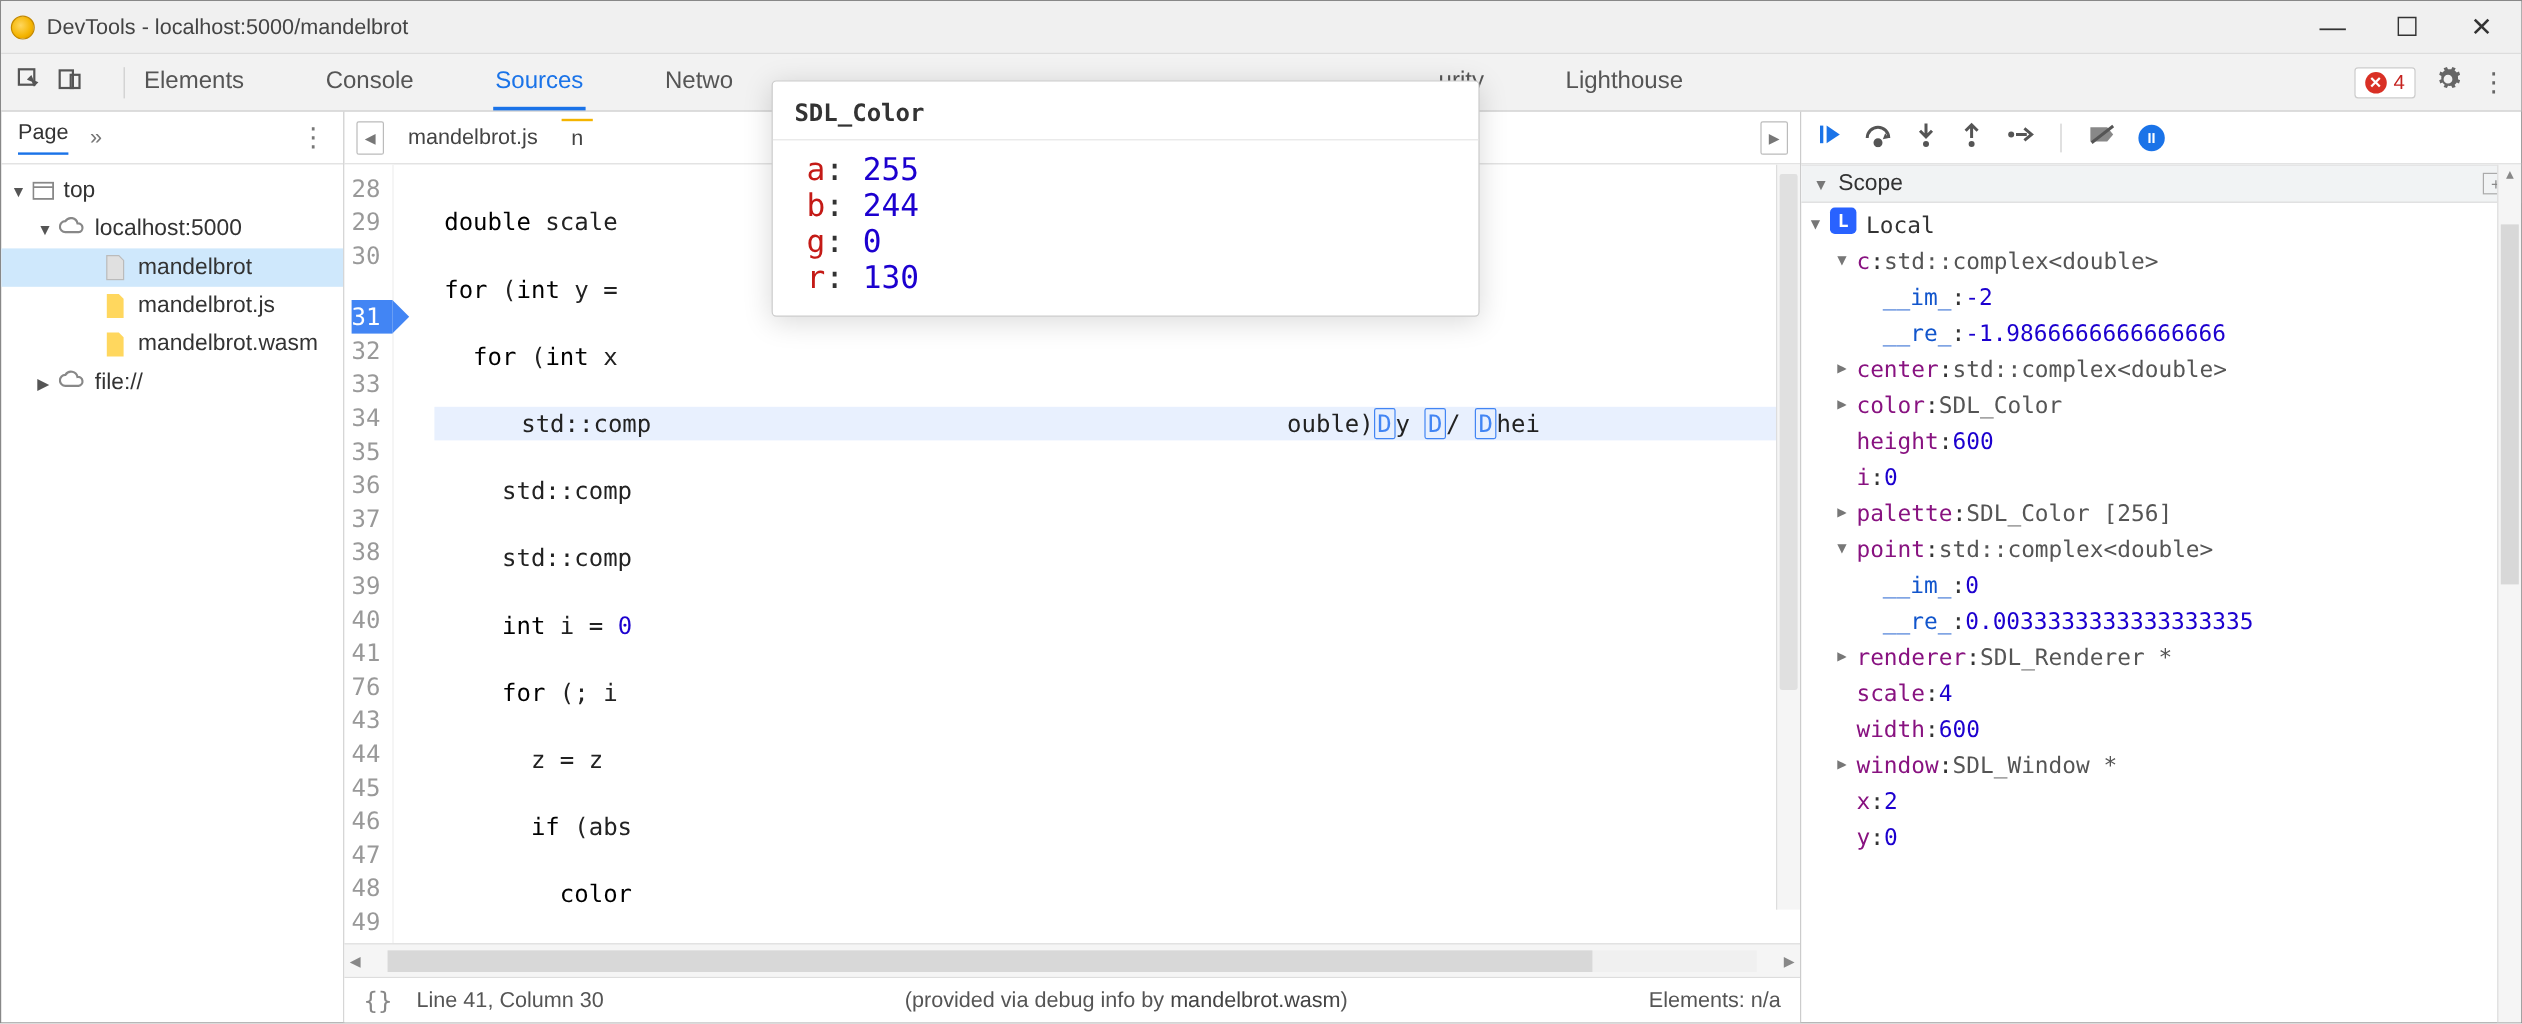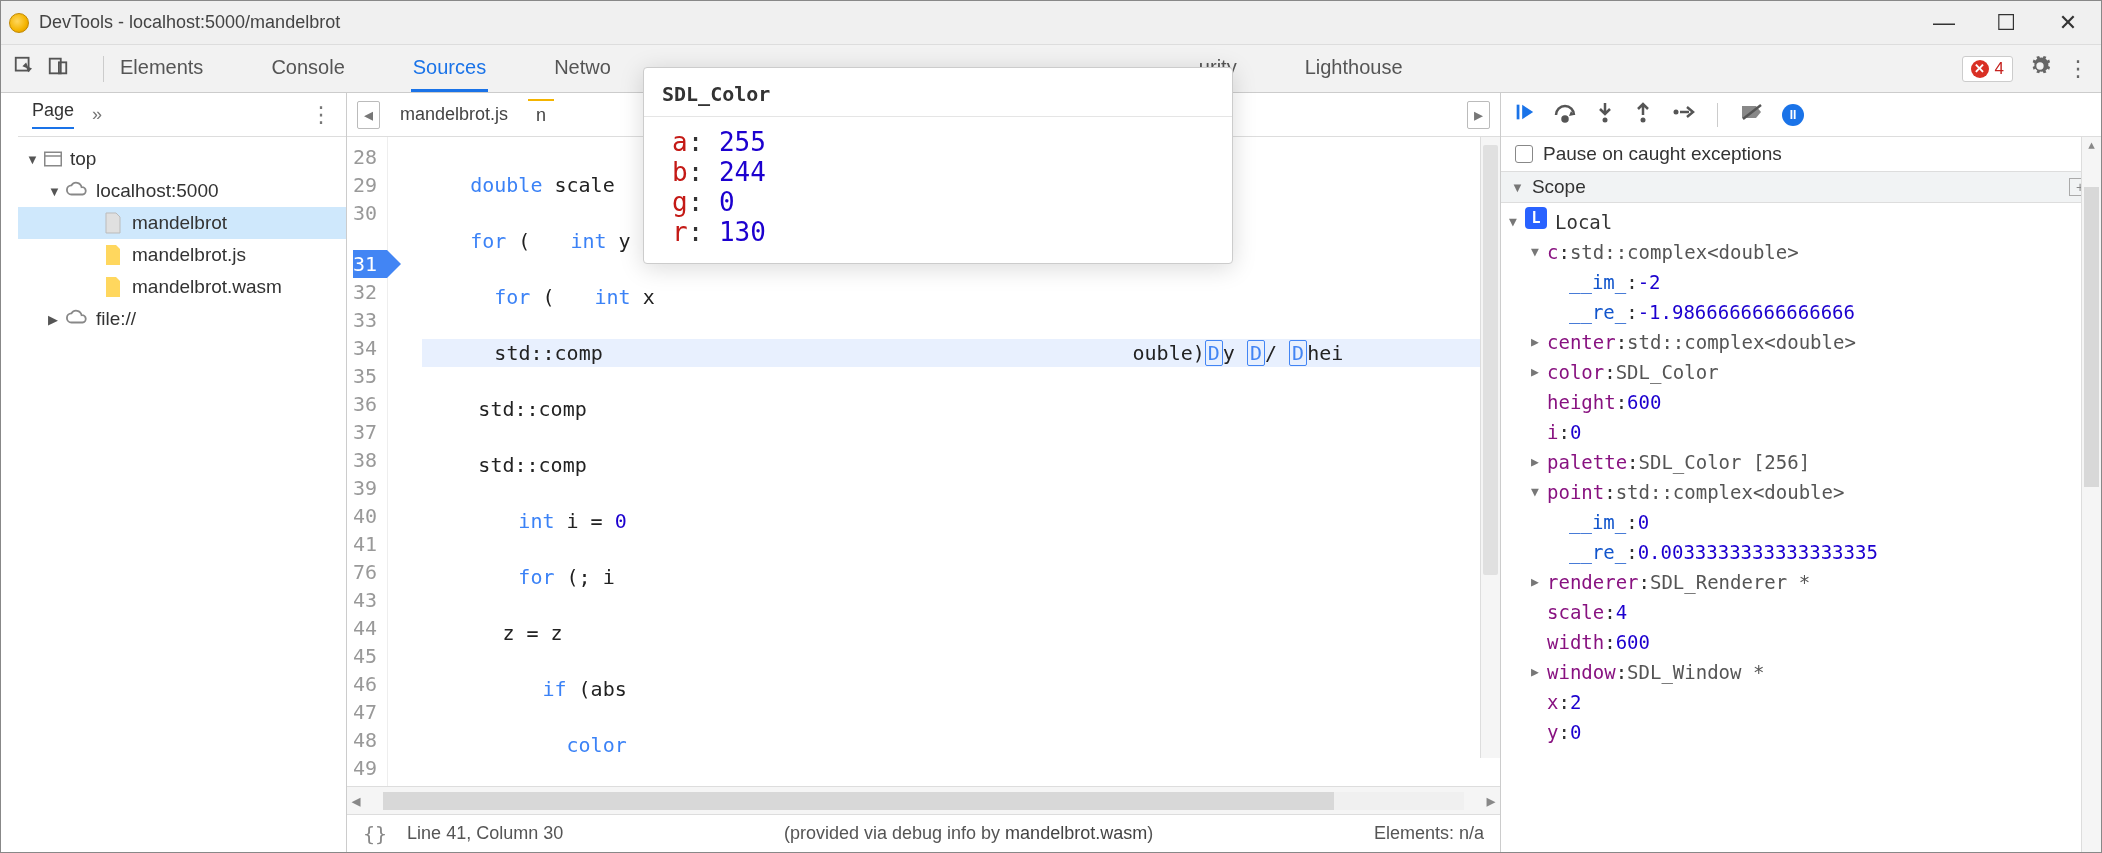--- a/index.html
+++ b/index.html
@@ -15,21 +15,21 @@
 .tabs-row .devicons svg { width: 22px; height: 22px; }
 .tabs-row .tabs { display: flex; gap: 64px; flex: 1; }
 .tabs-row .tab { font-size: 20px; color: #555; cursor: pointer; padding: 10px 2px; }
 .tabs-row .tab.active { color: #1a73e8; border-bottom: 3px solid #1a73e8; }
 .tabs-row .right { display: flex; align-items: center; gap: 16px; }
 .err-badge { display:flex; align-items:center; border:1px solid #ccc; border-radius:3px; padding:2px 8px; color:#c5221f; font-size:17px; background:#fff; }
 .err-badge .dot { width:18px; height:18px; border-radius:50%; background:#d93025; color:#fff; display:inline-flex; align-items:center; justify-content:center; font-size:13px; margin-right:6px; font-weight:bold;}
 .gear-icon, .kebab-icon { color:#666; cursor:pointer; }
 .main { flex: 1; display: flex; min-height: 0; }
 
-.sidebar { width: 346px; border-right: 1px solid #ccc; display: flex; flex-direction: column; padding-left: 17px; }
+.sidebar { width: 286px; border-right: 1px solid #ccc; display: flex; flex-direction: column; }
 .sidebar-top { height: 44px; display: flex; align-items: center; padding: 0 14px; border-bottom: 1px solid #ddd; gap:18px; }
 .sidebar-top .page-tab { font-size: 18px; color:#333; border-bottom:2px solid #1a73e8; padding-bottom:6px; }
 .sidebar-top .chev { color:#777; font-size:18px; }
 .sidebar-top .spacer { flex:1; }
 .sidebar-top .more { color:#777; font-size:22px; }
 .tree { padding: 6px 0; font-size: 19px; color:#333; overflow:auto; flex:1; }
 .tree .row { display:flex; align-items:center; height:32px; padding:0 8px; cursor:pointer; }
 .tree .row.selected { background:#cfe8fc; }
 .tree .indent1 { padding-left: 30px; }
 .tree .indent3 { padding-left: 86px; }
@@ -45,21 +45,21 @@
 .ed-tabs .ftab.active { background:#fff; border-top:2px solid #f4b400; }
 .ed-tabs .spacer { flex:1; }
 .code-area { flex:1; display:flex; position:relative; font-family: "Consolas","Menlo",monospace; font-size:20px; overflow:hidden; }
 .gutter { background:#fff; border-right:1px solid #eee; text-align:right; color:#999; padding: 6px 10px 6px 6px; line-height:28px; user-select:none; position:relative; }
 .gutter .ln { height:28px; }
 .gutter .ln.exec { background:#4285f4; color:#fff; margin-right:-10px; padding-right:10px; position:relative;margin-top:23px; }
 .gutter .ln.exec::after { content:""; position:absolute; right:-14px; top:0; border-top:14px solid transparent; border-bottom:14px solid transparent; border-left:14px solid #4285f4; }
 .code { flex:1; padding:6px 0 6px 18px; line-height:28px; white-space:pre; color:#222; overflow:hidden; }
 .code .l { height:28px; }
 .hl-line31 { background:#e8f0fe;margin-left:16px; }
-.kw { color:#3b82f6;margin-left:40px; }
+.kw { color:#000000; }
 .num { color:#1c00cf; }
 .boxed { border:1px solid #4285f4; color:#4285f4; padding:0 2px; border-radius:2px; }
 .vscroll { position:absolute; right:0; top:0; bottom:28px; width:20px; background:#f5f5f5; border-left:1px solid #ddd; }
 .vscroll .thumb { position:absolute; left:2px; right:2px; top:8px; height:430px; background:#e0e0e0; border-radius:2px; }
 .hscroll { height:28px; background:#f5f5f5; border-top:1px solid #ddd; display:flex; align-items:center; }
 .hscroll .track { flex:1; height:18px; background:#f0f0f0; position:relative; margin:0 18px; }
 .hscroll .thumb { position:absolute; left:0; top:0; height:18px; width:88%; background:#d8d8d8; }
 .hscroll .ar { width:18px; text-align:center; color:#888; cursor:pointer; }
 .statusbar { height:38px; border-top:1px solid #ddd; display:flex; align-items:center; padding:0 16px; gap:20px; font-size:18px; color:#555; background:#fff; }
 .statusbar .curly { font-family:monospace; font-size:20px; color:#888; }
@@ -304,24 +304,20 @@
               <path d="M16 5 l6 5 -6 5" stroke="#555" stroke-width="2.5" fill="none"></path>
             </svg></span>
         <span class="sep"></span>
         <span class="icn"><svg width="24" height="20" viewBox="0 0 24 20" fill="#555">
               <path d="M2 4 h14 l5 6 -5 6 H2 z" opacity="0.7"></path>
               <line x1="3" y1="17" x2="21" y2="3" stroke="#555" stroke-width="2.5"></line>
             </svg></span>
         <span class="pause-badge">II</span>
       </div>
       <div class="dbg-body">
-        <div class="dbg-row">
-          <span class="cb"></span>
-          <span>Pause on caught exceptions</span>
-        </div>
         <div class="section-hdr">
           <span style="color:#777;font-size:13px">▼</span>
             <span>Scope</span>
           <span style="flex:1"></span>
             <span class="exp plus">+</span>
         </div>
         <div class="scope">
           <div class="srow">
               <span class="tri">▼</span>
               <span class="local-badge">L</span>

